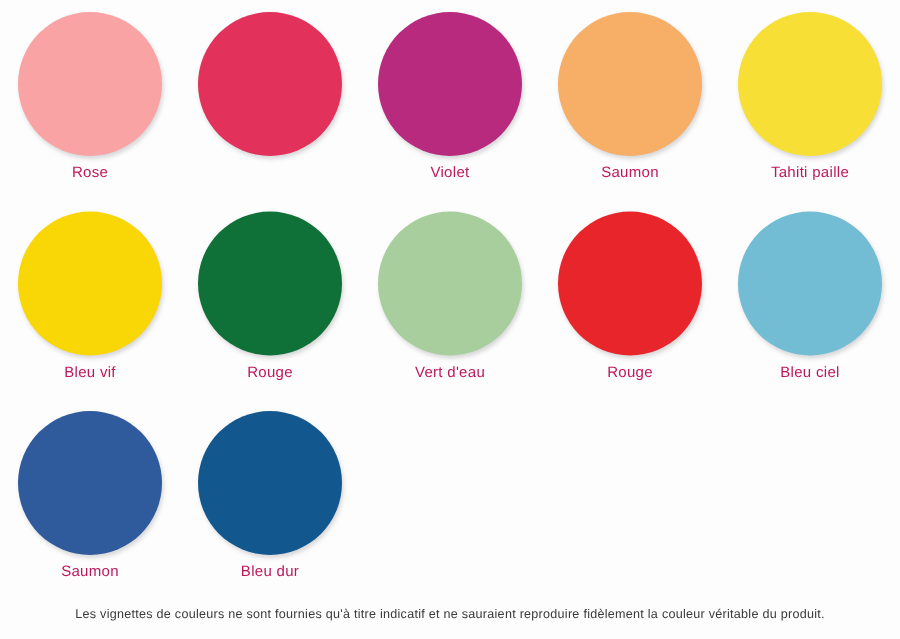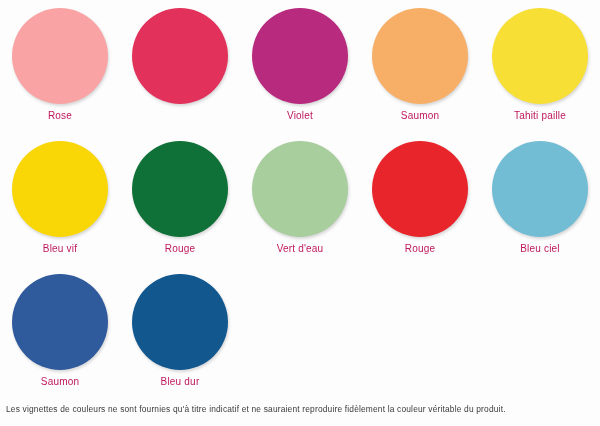--- a/index.html
+++ b/index.html
@@ -61,20 +61,21 @@
     color: #be185d;
     white-space: nowrap;
     text-align: center;
   }
 
   .disclaimer {
     position: absolute;
     left: 0;
     right: 0;
     top: 404px;
+    text-align: center;
     font-size: 8.4px;
     line-height: 1.2;
     letter-spacing: 0.18px;
     color: #3a3a3d;
     padding: 0 6px;
     box-sizing: border-box;
   }
 </style>
 </head>
 <body>

